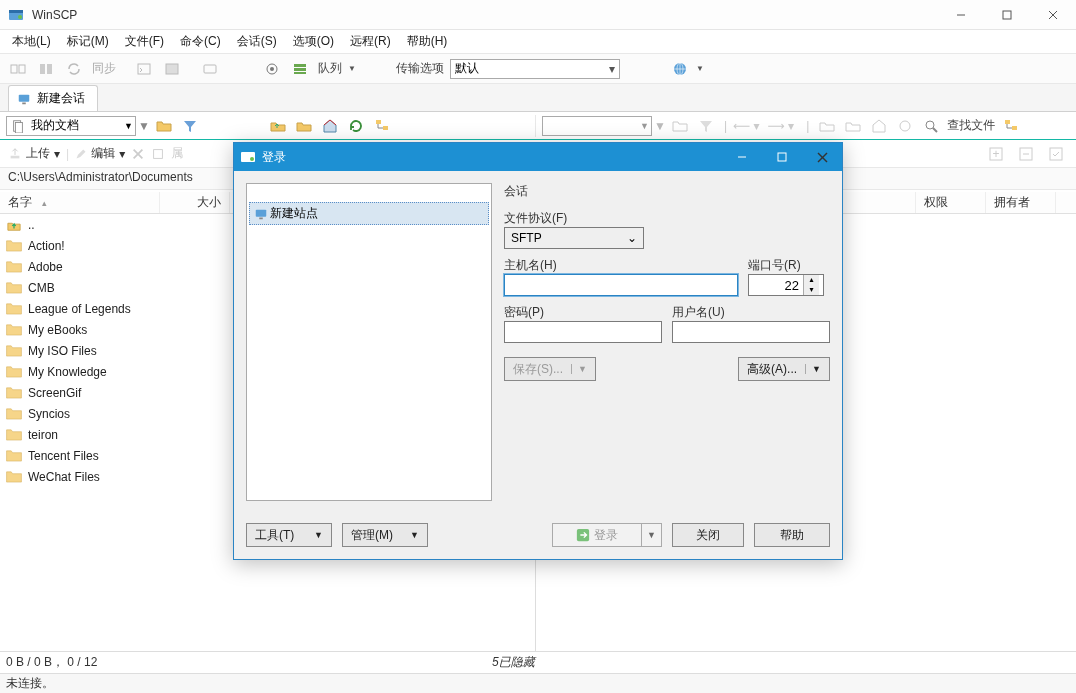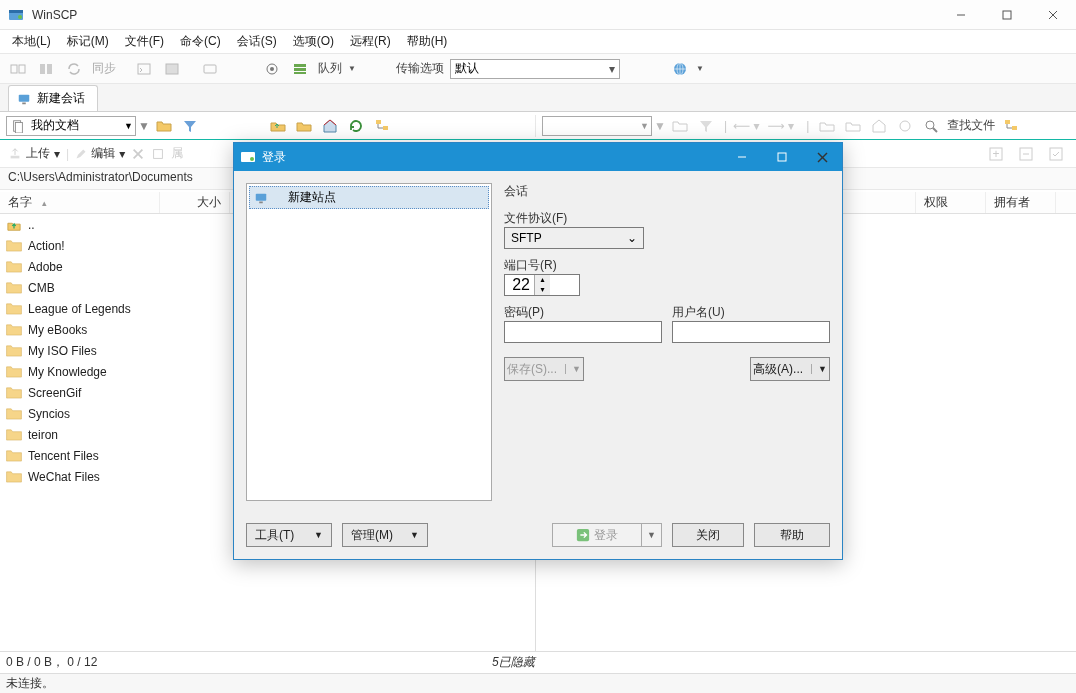--- a/index.html
+++ b/index.html
@@ -68,34 +68,34 @@
 
 
 .dialog { position:absolute; left:233px; top:142px; width:610px; height:418px; background:#f0f0f0; border:1px solid #2a84c4; box-shadow:0 4px 20px rgba(0,0,0,.25); display:flex; flex-direction:column; }
 .dlg-title { height:28px; background:#1d90d3; color:#fff; display:flex; align-items:center; padding-left:6px; }
 .dlg-title .ico { width:16px; height:16px; margin-right:6px; }
 .dlg-title .spacer { flex:1; }
 .dlg-winbtn { width:40px; height:28px; display:flex; align-items:center; justify-content:center; color:#fff; }
 .dlg-body { flex:1; display:flex; padding:12px; gap:12px; }
 .dlg-left { width:246px; display:flex; flex-direction:column; }
 .sitelist { flex:1; border:1px solid #aaa; background:#fff; padding:2px; }
-.siterow { display:flex; align-items:center; gap:20px; padding:2px 4px; background:#d8e6f2; border:1px dotted #5a8ec7; }
+.siterow { display:flex; align-items:center; gap:2px; padding:2px 4px; background:#d8e6f2; border:1px dotted #5a8ec7;margin-top:16px; }
 .dlg-right { flex:1; display:flex; flex-direction:column; gap:8px; }
 .grp-title { color:#333; margin-bottom:2px; }
 .lbl { color:#333; }
 .field-input { height:22px; border:1px solid #7a7a7a; background:#fff; padding:0 4px; width:100%; }
 .field-input.focus { border:1px solid #2a84c4; outline:1px solid #7cb6e0; }
 .proto-sel { width:140px; height:22px; border:1px solid #7a7a7a; background:#efefef; display:flex; align-items:center; padding:0 6px; }
 .proto-sel .arrow { margin-left:auto; }
 .port-spin { width:76px; height:22px; border:1px solid #7a7a7a; background:#fff; display:flex; align-items:center; }
-.port-spin input { border:none; text-align:right; width:29px; padding-right:4px; font-size:16px; outline:none; }
+.port-spin input { border:none; text-align:right; width:54px; padding-right:4px; font-size:13px; outline:none; }
 .port-spin .spins { width:16px; display:flex; flex-direction:column; border-left:1px solid #aaa; }
 .port-spin .spins div { height:10px; font-size:8px; text-align:center; line-height:9px; background:#eee; }
 .row { display:flex; gap:10px; }
-.btn { height:24px; border:1px solid #888; background:#e8e8e8; padding:0 2px; display:flex; align-items:center; justify-content:center; color:#222; }
+.btn { height:24px; border:1px solid #888; background:#e8e8e8; padding:0 8px; display:flex; align-items:center; justify-content:center; color:#222; }
 .btn.disabled { color:#9a9a9a; }
 .btn .drop { margin-left:8px; border-left:1px solid #aaa; padding-left:6px; font-size:9px; }
 .dlg-buttons { display:flex; align-items:center; padding:10px 12px 12px; gap:10px; }
 .dlg-buttons .gap { flex:1; }
 .login-btn { width:90px; height:24px; border:1px solid #aaa; background:#f2f2f2; display:flex; align-items:center; justify-content:center; gap:4px; color:#9a9a9a; }
 .login-split { width:20px; height:24px; border:1px solid #aaa; border-left:none; background:#f2f2f2; display:flex; align-items:center; justify-content:center; color:#666; font-size:9px; }
 
 svg { display:block; }
 </style>
 </head>
@@ -533,20 +533,24 @@
 
       <div>
         <div class="lbl">文件协议(F)</div>
         <div class="proto-sel">
           <span>SFTP</span>
           <span class="arrow">⌄</span>
         </div>
       </div>
 
       <div class="row">
+        <div style="flex:1">
+          <div class="lbl">主机名(H)</div>
+          <input class="field-input focus" style="">
+        </div>
         <div style="width:82px">
           <div class="lbl">端口号(R)</div>
           <div class="port-spin">
             <input value="22" style="">
             <div class="spins">
                 <div>▴</div>
                 <div>▾</div>
               </div>
           </div>
         </div>

